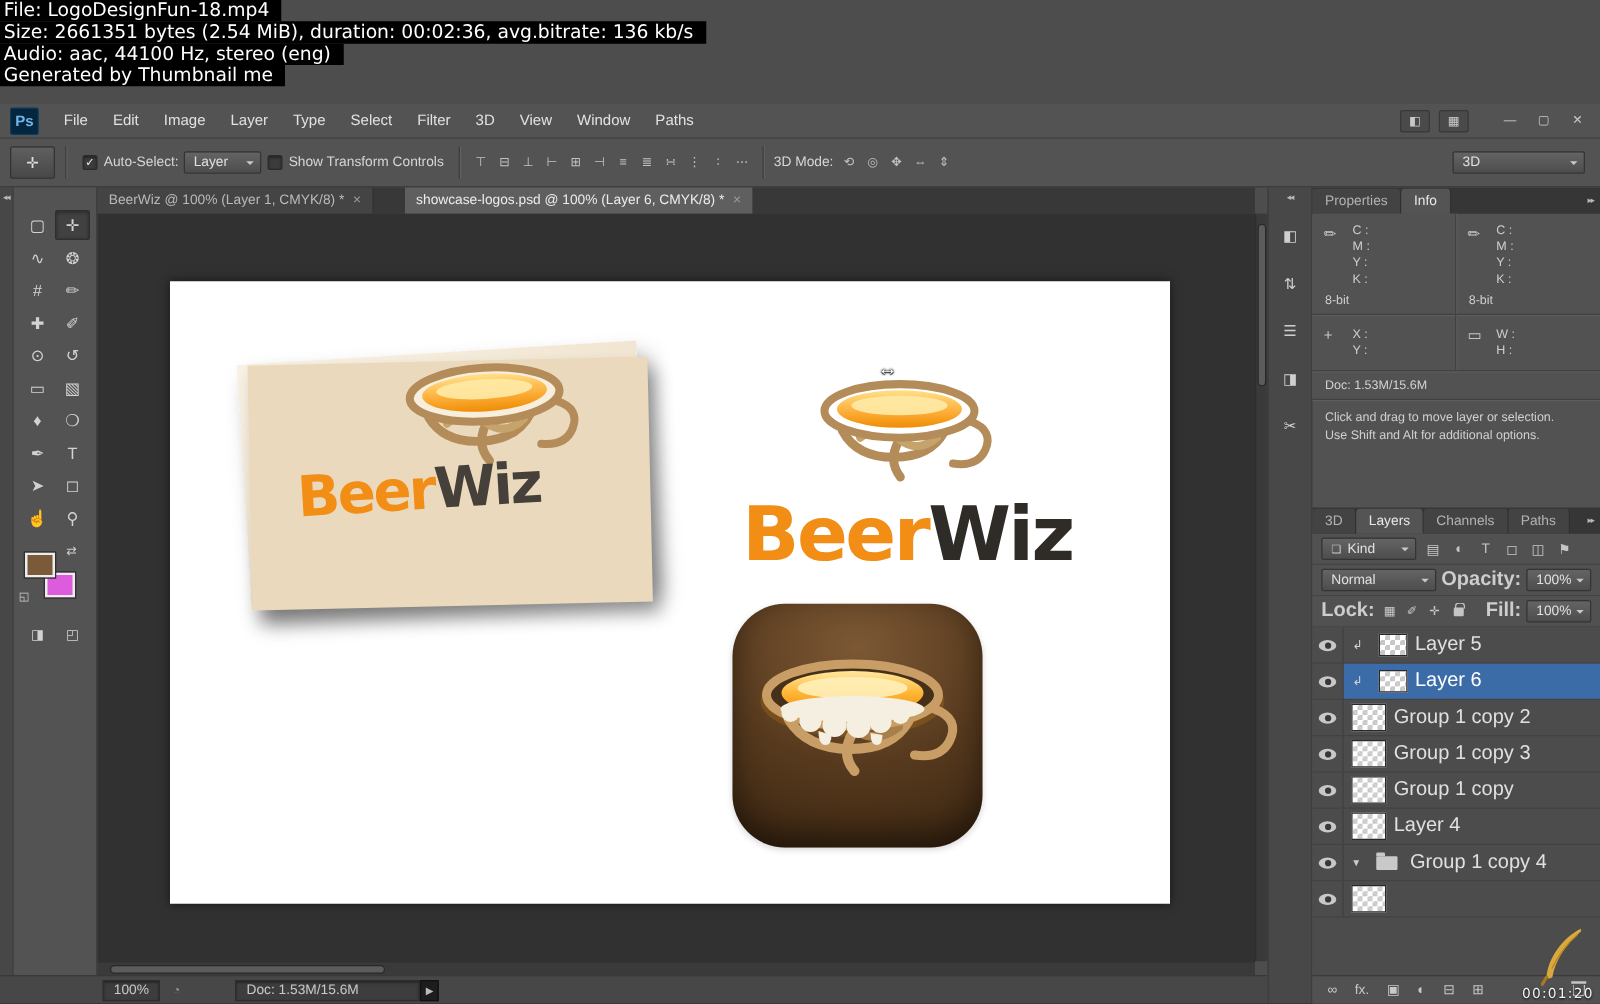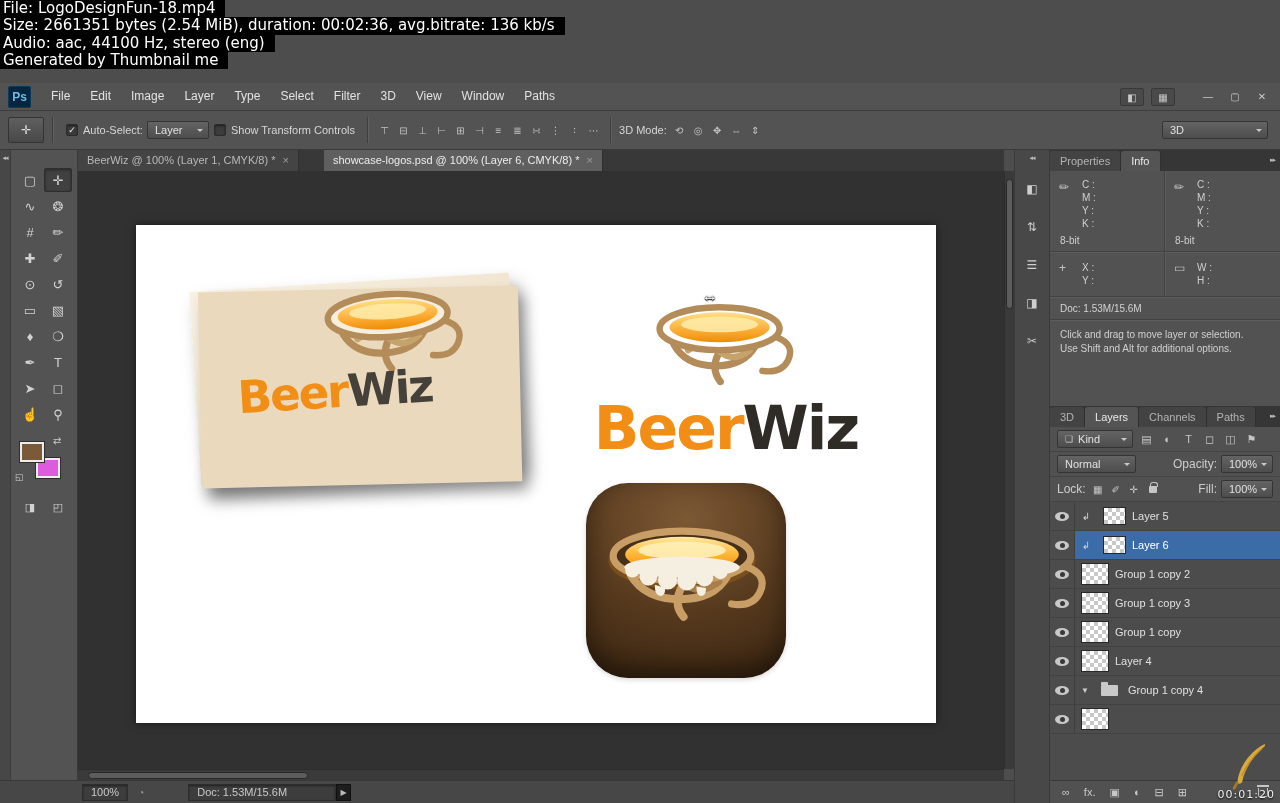--- a/index.html
+++ b/index.html
@@ -143,23 +143,23 @@
   .hint { padding:8px 10px; font-size:10px; color:#d0d0d0; line-height:13.5px; }
 
   
   .ctrlrow { height:25px; display:flex; align-items:center; padding:0 7px; gap:4px;
              border-bottom:1px solid #444; background:#515151; }
   .dd.kind { width:76px; display:flex; gap:5px; align-items:center; }
   .kicon { font-size:9px; color:#c9c9c9; }
   .ficon { width:19px; height:19px; display:flex; align-items:center; justify-content:center;
            color:#c6c6c6; font-size:11px; }
   .ficon.sm { width:16px; font-size:10px; }
-  .dd.blend { width:79px; }
+  .dd.blend { width:100px; }
   .dd.num { width:52px; }
-  .plabel { font-size:12px; color:#cdcdcd; white-space:nowrap; }
+  .plabel { font-size:16px; color:#cdcdcd; white-space:nowrap;font-weight:bold; }
   .plabel.fill { margin-left:auto; }
   .lockcss { width:8px; height:7px; background:#c5c5c5; border-radius:1px; position:relative;
              margin:0 3px; flex:none; }
   .lockcss::before { content:""; position:absolute; top:-4px; left:1px; width:6px; height:4px;
              border:1.5px solid #c5c5c5; border-bottom:none; border-radius:3px 3px 0 0; }
 
   .layerlist { position:absolute; top:96px; left:0; right:0; bottom:23px; background:#4c4c4c; overflow:hidden; }
   .lrow { height:29px; display:flex; align-items:stretch; border-bottom:1px solid #424242; }
   .eyecell { width:25px; flex:none; border-right:1px solid #3f3f3f; display:flex; align-items:center;
              justify-content:center; }
@@ -175,21 +175,21 @@
   .checker { background-color:#fff;
       background-image:linear-gradient(45deg,#c8c8c8 25%,transparent 25%,transparent 75%,#c8c8c8 75%),
                        linear-gradient(45deg,#c8c8c8 25%,transparent 25%,transparent 75%,#c8c8c8 75%);
       background-size:8px 8px; background-position:0 0,4px 4px; }
   .lrow.clipped .thumb { width:23px; height:18px; margin-left:6px; }
   .thumb.shapebrown { background:#5f4226; border:1px solid #1f1f1f; }
   .folder { width:17px; height:11px; background:#c9c9c9; border-radius:1px; position:relative; flex:none;
             margin:0 4px; }
   .folder::before { content:""; position:absolute; top:-3px; left:0; width:7px; height:3px;
             background:#c9c9c9; border-radius:1px 1px 0 0; }
-  .lname { font-size:11px; color:#e0e0e0; white-space:nowrap; overflow:hidden; text-overflow:ellipsis; }
+  .lname { font-size:16px; color:#e0e0e0; white-space:nowrap; overflow:hidden; text-overflow:ellipsis; }
   .lname.u { text-decoration:underline; }
   .lrow.indented .lcontent { padding-left:18px; }
 
   .panelbottom { position:absolute; left:0; right:0; bottom:0; height:23px; background:#515151;
                  border-top:1px solid #3a3a3a; display:flex; align-items:center; padding:0 12px; gap:14px; }
   .bicon { color:#c8c8c8; font-size:11px; line-height:1; }
   .trashicon { width:10px; height:9px; border:1px solid #c5c5c5; border-top:none;
                border-radius:0 0 2px 2px; position:relative; margin-left:auto; }
   .trashicon::before { content:""; position:absolute; top:-3px; left:-2px; right:-2px; height:2px;
                background:#c5c5c5; }

